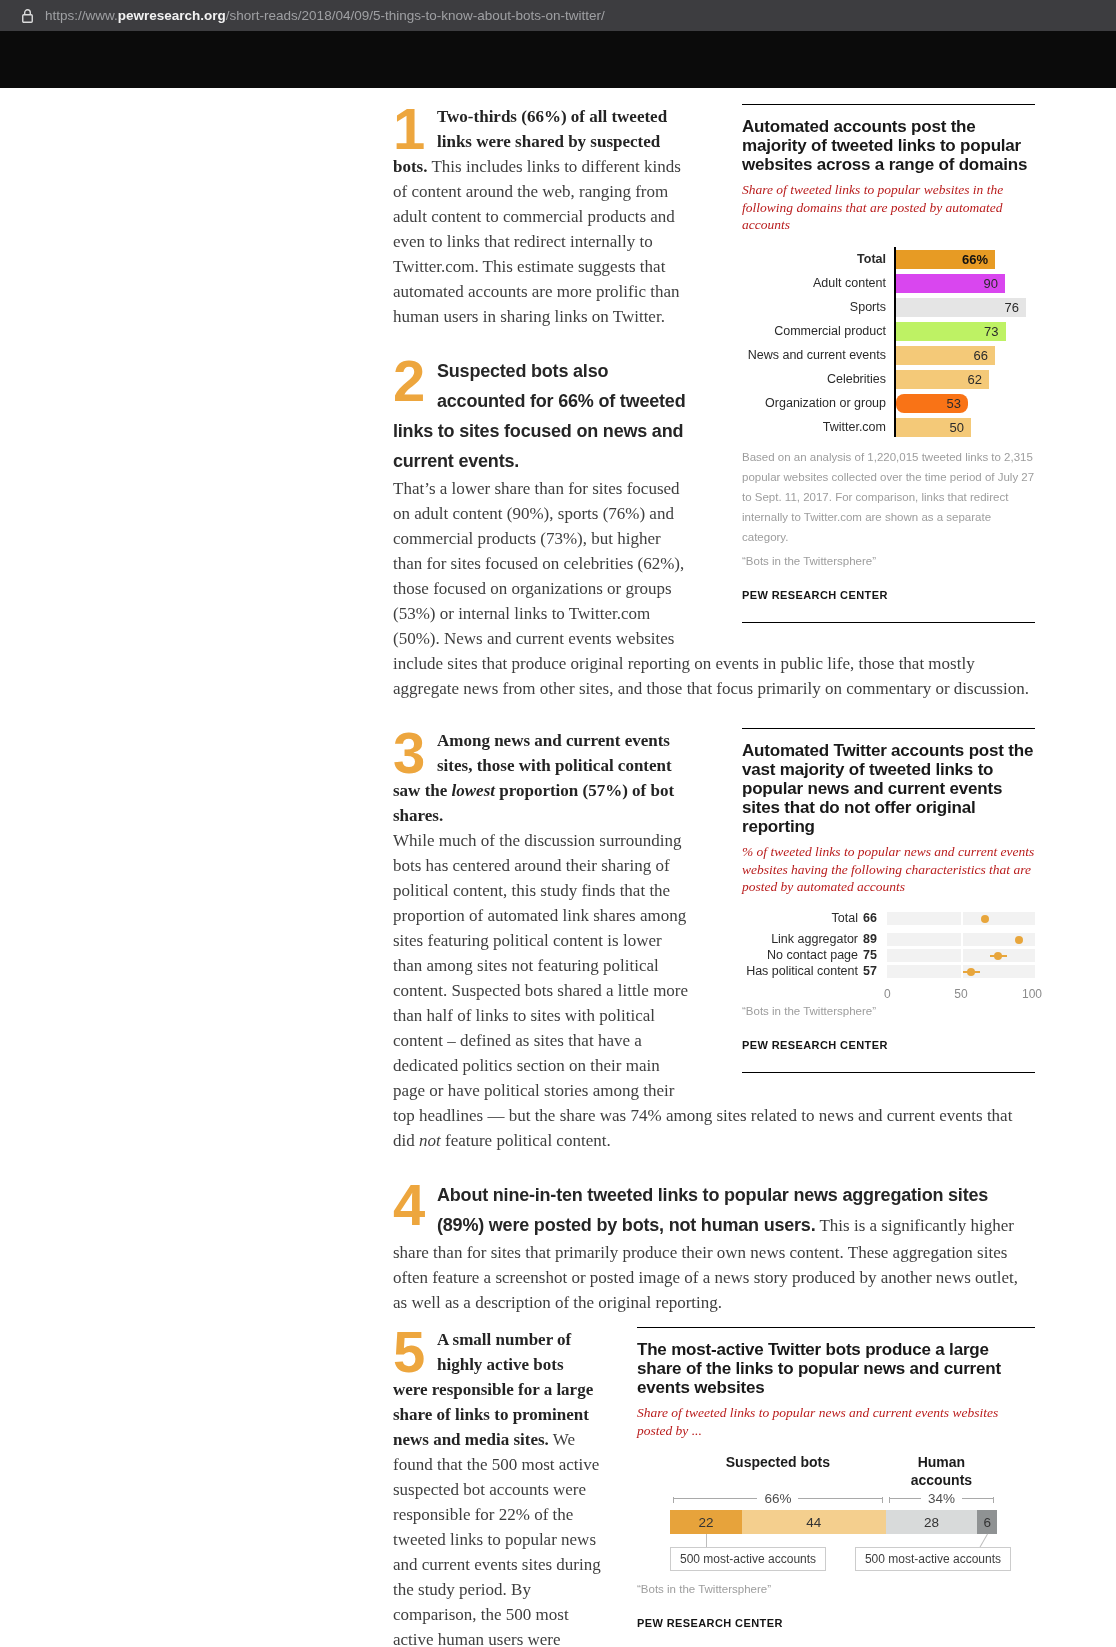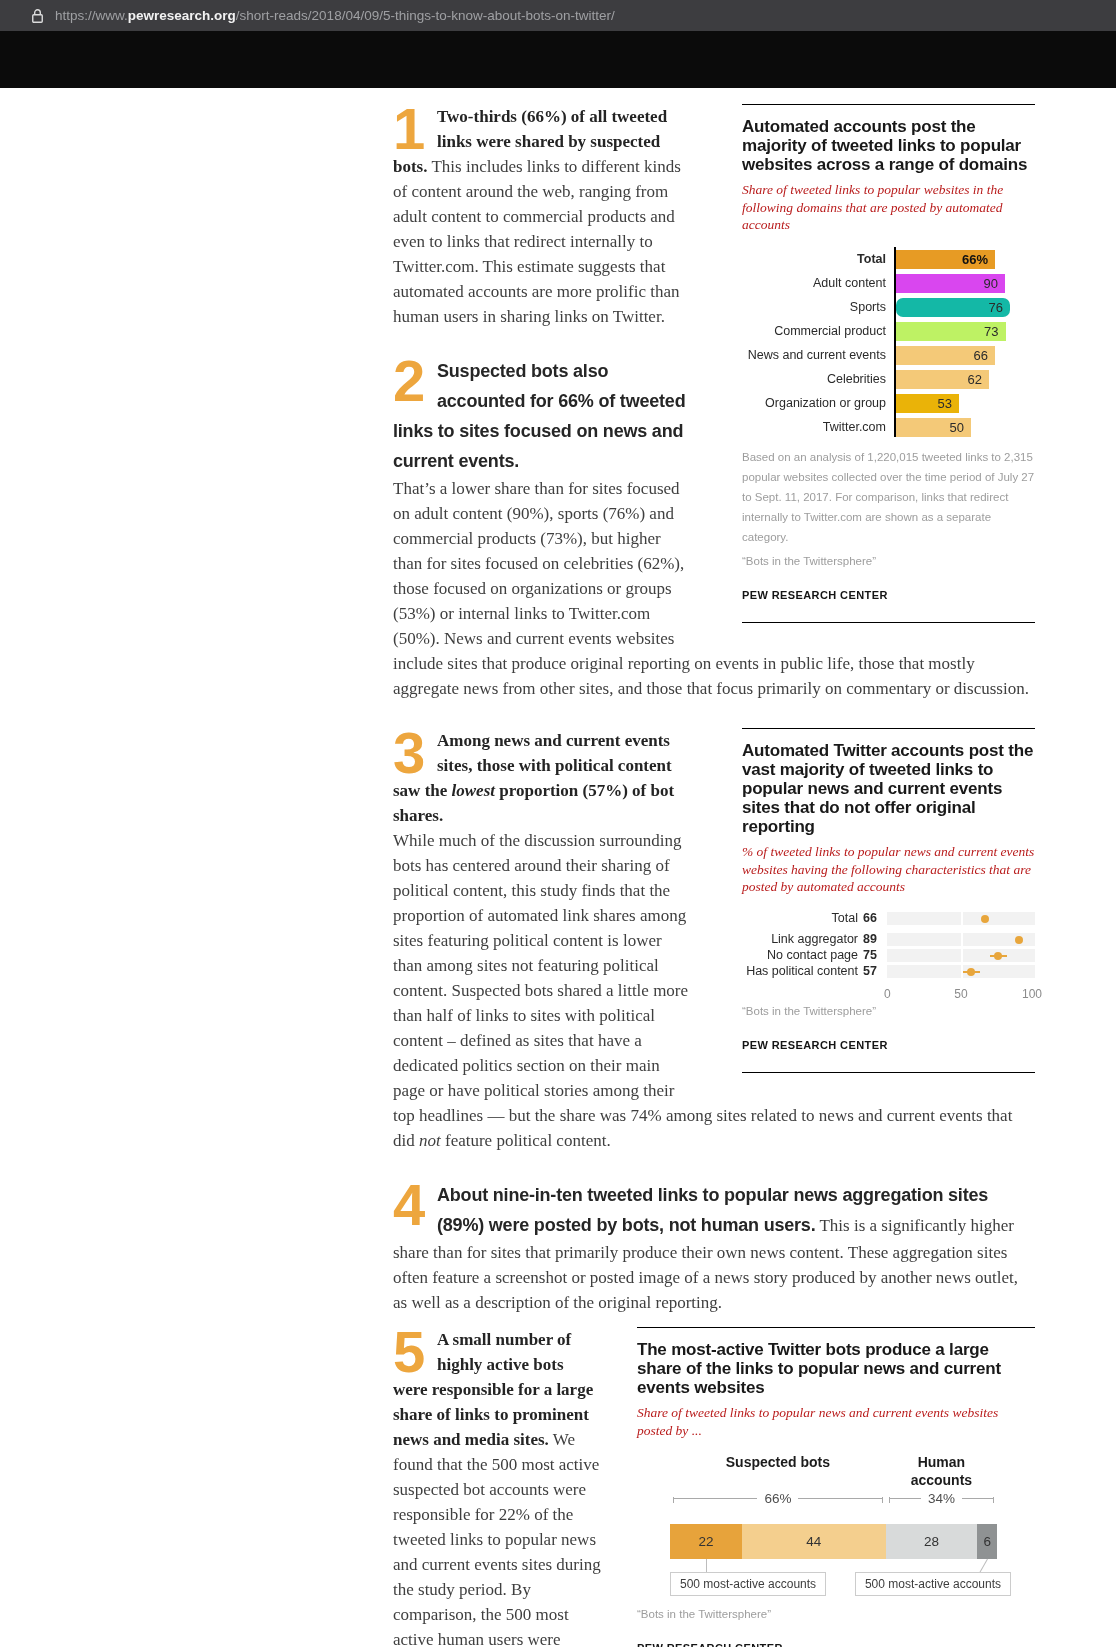--- a/index.html
+++ b/index.html
@@ -1,21 +1,21 @@
 <!DOCTYPE html>
 <html><head>
 <meta charset="utf-8">
 <style>
   html,body{margin:0;padding:0}
   body{
     width:1116px;height:1647px;background:#fff;overflow:hidden;position:relative;
     font-family:"Liberation Serif",serif;color:#3f3f3f;
   }
   
-  .urlbar{height:31px;background:#3d3d40;display:flex;align-items:center;padding-left:32px;box-sizing:border-box}
+  .urlbar{height:31px;background:#3d3d40;display:flex;align-items:center;padding-left:22px;box-sizing:border-box}
   .lock{display:inline-flex;margin-right:12px}
   .url{font:13.5px "Liberation Sans",sans-serif;color:#9fa0a3;white-space:nowrap}
   .url b{color:#f2f2f2;font-weight:bold}
   .siteband{height:57px;background:#0b0b0b}
   
   .article{width:642px;margin-left:393px;padding-top:16px;font-size:17px;line-height:25px}
   .section{margin-bottom:27px}
   .secwrap{overflow:visible}
   .num{float:left;width:44px;font:bold 58px/50px "Liberation Sans",sans-serif;color:#eda63e;letter-spacing:-2px}
   .stext,.pblock{margin:0}
@@ -65,21 +65,21 @@
   .c3{margin-top:14px;padding:0 38px 0 33px}
   .c3-groups{display:flex}
   .c3-group{text-align:center;font-weight:bold;font-size:14px;line-height:18px;color:#1c1c1c}
   .c3-brackets{display:flex;height:16px;margin-top:1px}
   .c3-bracket{position:relative;display:flex;align-items:center;box-sizing:border-box;padding:0 3px}
   .c3-bracket .line{flex:1;height:1px;background:#a9a9a9}
   .c3-bracket .pct{padding:0 7px;font-size:13.5px;color:#4e4e4e}
   .c3-bracket::before,.c3-bracket::after{content:"";position:absolute;top:7px;width:1px;height:6px;background:#a9a9a9}
   .c3-bracket::before{left:3px}
   .c3-bracket::after{right:3px}
-  .c3-bar{display:flex;height:35px;margin-top:18px}
+  .c3-bar{display:flex;height:24px;margin-top:4px}
   .c3-seg{display:flex;align-items:center;justify-content:center;font-size:13.5px;color:#333}
   .c3-conn{position:relative;height:13px}
   .c3-conn .v{position:absolute;left:11%;top:0;width:1px;height:13px;background:#bdbdbd}
   .c3-conn .s{position:absolute;left:calc(97% - 4px);top:-1px;width:1px;height:16px;background:#bdbdbd;transform:rotate(30deg)}
   .c3-callouts{position:relative;height:26px;margin-bottom:6px}
   .c3-box{position:absolute;top:0;background:#fff;border:1px solid #ccc;padding:2px 9px;font-size:12px;line-height:18px;color:#3d3d3d;white-space:nowrap}
   .c3-box.b1{left:0}
   .c3-box.b2{right:-14px}
 </style>
 </head>
@@ -112,21 +112,21 @@
             </div>
           </div>
           <div class="c1-row">
             <div class="c1-label">Adult content</div>
             <div class="c1-bar" style="width: 109px; background: #d946ef;">
               <span class="c1-val">90</span>
             </div>
           </div>
           <div class="c1-row">
             <div class="c1-label">Sports</div>
-            <div class="c1-bar" style="width: 114px; background: #14b8a6; border-radius: 7px;">
+            <div class="c1-bar" style="width: 130px; background: #e5e5e5;">
               <span class="c1-val">76</span>
             </div>
           </div>
           <div class="c1-row">
             <div class="c1-label">Commercial product</div>
             <div class="c1-bar" style="width: 109.5px; background: #bef264;">
               <span class="c1-val">73</span>
             </div>
           </div>
           <div class="c1-row">
@@ -136,21 +136,21 @@
             </div>
           </div>
           <div class="c1-row">
             <div class="c1-label">Celebrities</div>
             <div class="c1-bar" style="width: 93px; background: rgb(244, 201, 120);">
               <span class="c1-val">62</span>
             </div>
           </div>
           <div class="c1-row">
             <div class="c1-label">Organization or group</div>
-            <div class="c1-bar" style="width: 63px; background: #eab308;">
+            <div class="c1-bar" style="width: 72px; background: #f97316; border-radius: 8px;">
               <span class="c1-val">53</span>
             </div>
           </div>
           <div class="c1-row">
             <div class="c1-label">Twitter.com</div>
             <div class="c1-bar" style="width: 75px; background: rgb(244, 201, 120);">
               <span class="c1-val">50</span>
             </div>
           </div>
         </div>

